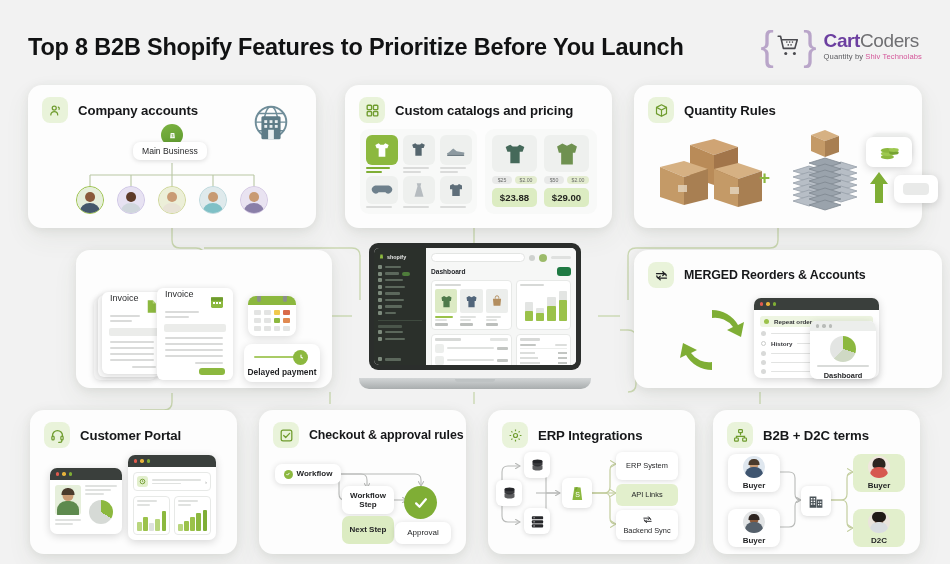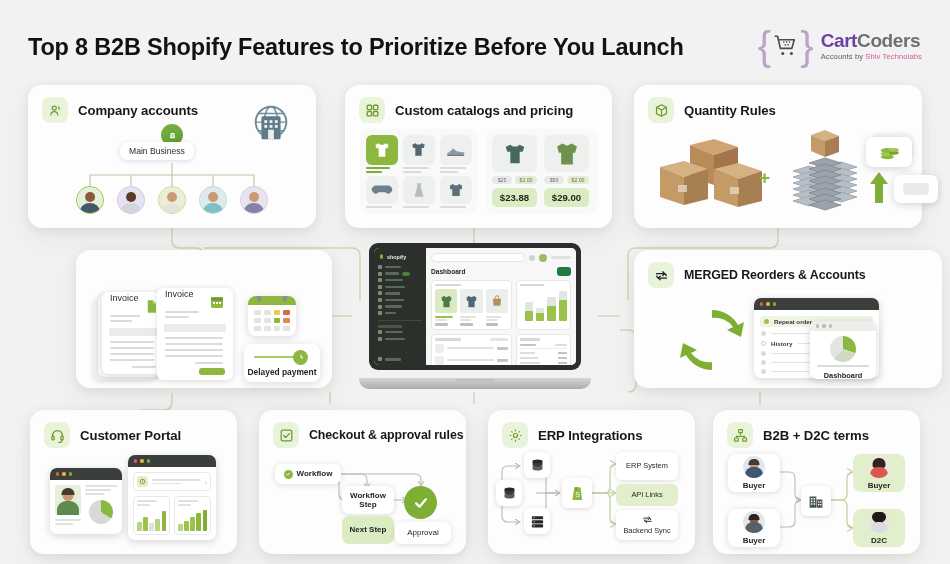--- a/index.html
+++ b/index.html
@@ -18,21 +18,21 @@
     font-size: 23.5px; font-weight: bold; color: #111213;
     letter-spacing: -0.2px; line-height: 46px;
   }
   .logo { position: absolute; right: 0; top: 0; display: flex; align-items: center; gap: 7px; }
   .logo-mark { position: relative; width: 56px; height: 44px; display:flex; align-items:center; justify-content:center; }
   .brace { position: absolute; top: 2px; font-size: 40px; color: #b9a5c9; font-weight: 300; line-height: 40px; }
   .brace.l { left: 0; } .brace.r { right: 0; }
   .logo-text { line-height: 1; }
   .logo-row1 { font-size: 19px; font-weight: bold; letter-spacing: -0.4px; }
   .lt-cart { color: #6c3fa0; }
-  .lt-coders { color: #6f6f72; font-weight: bold; }
+  .lt-coders { color: #6f6f72; font-weight: normal; }
   .logo-row2 { font-size: 7.6px; color: #5a5a5e; margin-top: 3px; letter-spacing: 0.1px;}
   .lt-shiv { color: #d4569a; }
 
   
   #wires { position: absolute; inset: 0; pointer-events: none; }
 
   
   .card {
     position: absolute; background: #fdfdfd; border-radius: 14px;
     box-shadow: 0 2px 10px rgba(80,90,70,.10), 0 10px 26px rgba(70,80,60,.07);
@@ -169,21 +169,21 @@
           <circle cx="15.2" cy="8.4" r=".75" fill="#4a4a4f" stroke="none"></circle>
           <circle cx="11.3" cy="11" r=".75" fill="#4a4a4f" stroke="none"></circle>
           <circle cx="13.9" cy="11" r=".75" fill="#4a4a4f" stroke="none"></circle>
         </svg>
       </div>
       <div class="logo-text">
         <div class="logo-row1">
           <span class="lt-cart">Cart</span><span class="lt-coders">Coders</span>
         </div>
         <div class="logo-row2">
-          <span>Accounts by </span><span class="lt-shiv">Shiv Technolabs</span>
+          <span>Quantity by </span><span class="lt-shiv">Shiv Technolabs</span>
         </div>
       </div>
     </div>
   </div>
 
   <svg id="wires" viewBox="0 0 950 564">
     <g fill="none" stroke="#cbd8b2" stroke-width="1.4">
       <path d="M172 228 L172 240 Q172 248 180 248 L196 248 Q204 248 204 256 L204 256"></path>
       <path d="M204 248 L352 248 Q360 248 360 256 L360 300"></path>
       <path d="M474 228 L474 243"></path>
@@ -235,21 +235,21 @@
         <path d="M62 90 L62 103 M103 90 L103 103 M144 90 L144 103 M185 90 L185 103 M226 90 L226 103"></path>
       </g>
     </svg>
 
     <div class="shop-circle" style="left:133px;top:39px;">
       <svg viewBox="0 0 24 24" width="11" height="11" fill="#fff">
         <path d="M8 6.5h8l1.2 11.5H6.8L8 6.5z" opacity=".95"></path>
         <text x="12" y="15" font-size="8" text-anchor="middle" fill="#5d9a2e" font-family="Liberation Sans, sans-serif">$</text>
       </svg>
     </div>
-    <div class="mb-chip" style="left:92px;top:57px;">Main Business</div>
+    <div class="mb-chip" style="left:105px;top:57px;">Main Business</div>
 
     <div class="avatar" style="left:48px;top:101px;width:28px;height:28px;background:#e6efdb;border:1.8px solid #9bc24a;">
       <div class="face" style="background:#e6efdb;">
           <div class="head" style="background:#8a5a3b;"></div>
           <div class="body" style="background:#44586b;"></div>
         </div>
     </div>
     <div class="avatar" style="left:89px;top:101px;width:28px;height:28px;background:#e7e2f2;border:1.8px solid #cfc6e6;">
       <div class="face" style="background:#e7e2f2;">
           <div class="head" style="background:#5d3b28;"></div>

